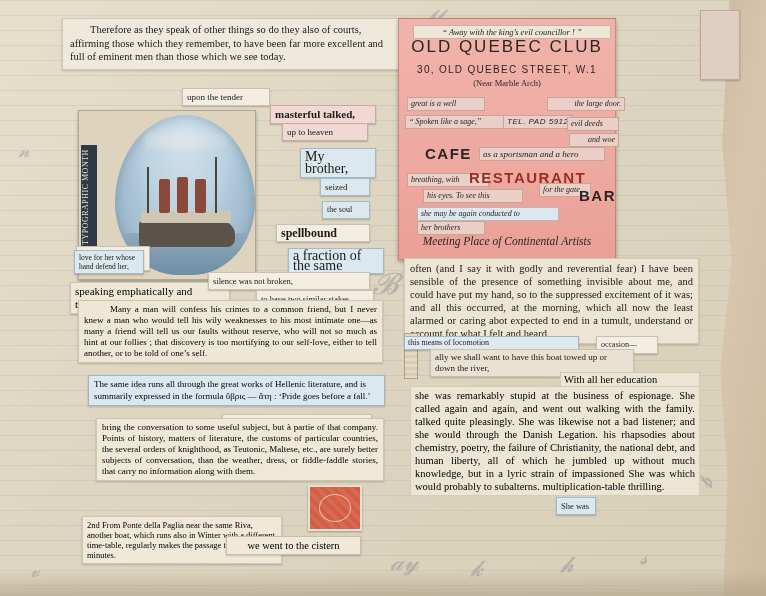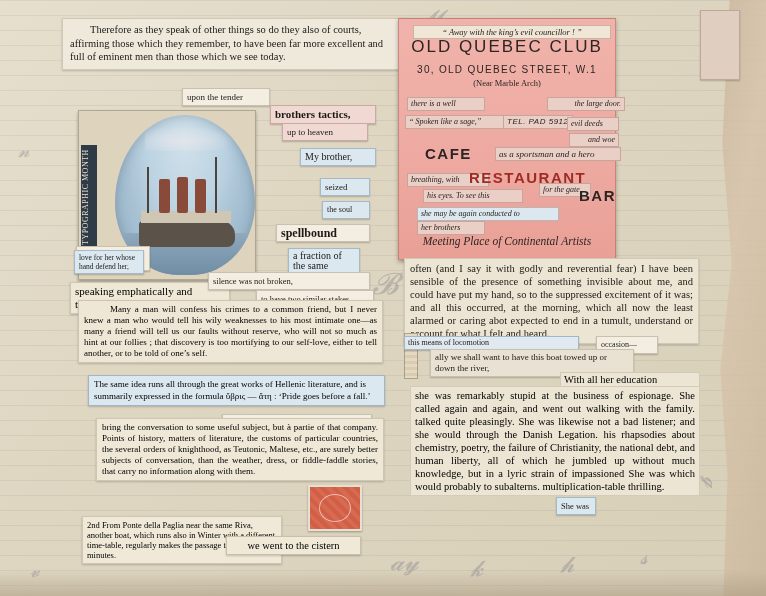--- a/index.html
+++ b/index.html
@@ -257,38 +257,38 @@
 
   <div class="piece clip bluelite" style="left:74px;top:248px;width:70px;font-size:7.5px;line-height:9px;top:250px;">
     <span>love for her whose hand defend her,</span>
   </div>
 
   <div class="piece" style="left:70px;top:282px;width:160px;font-size:11px;line-height:13px;background:#efe8d6;border:1px solid rgba(130,115,95,.3);padding:2px 4px;box-shadow:0 1px 2px rgba(0,0,0,.2);">
     <span>speaking emphatically and thanked me.</span>
   </div>
 
   <div class="piece clip pinky" style="left:270px;top:105px;width:106px;font-size:11px;line-height:13px;font-weight:bold;">
-    <span>brothers tactics,</span>
+    <span>masterful talked,</span>
   </div>
   <div class="piece clip pinky" style="left:282px;top:123px;width:86px;font-size:9px;">
     <span>up to heaven</span>
   </div>
-  <div class="piece clip bluelite" style="left:300px;top:148px;width:76px;font-size:10px;">
+  <div class="piece clip bluelite" style="left:300px;top:148px;width:76px;font-size:14px;">
     <span>My brother,</span>
   </div>
   <div class="piece clip bluelite" style="left:320px;top:178px;width:50px;font-size:9px;">
     <span>seized</span>
   </div>
   <div class="piece clip bluelite" style="left:322px;top:201px;width:48px;font-size:8px;">
     <span>the soul</span>
   </div>
   <div class="piece clip" style="left:276px;top:224px;width:94px;font-size:12px;font-weight:bold;">
     <span>spellbound</span>
   </div>
-  <div class="piece clip bluelite" style="left:288px;top:248px;width:72px;font-size:10px;line-height:10px;">
+  <div class="piece clip bluelite" style="left:288px;top:248px;width:96px;font-size:14px;line-height:10px;">
     <span>a fraction of the same</span>
   </div>
   <div class="piece clip" style="left:208px;top:272px;width:162px;font-size:8.5px;">
     <span>silence was not broken,</span>
   </div>
   <div class="piece clip" style="left:256px;top:290px;width:118px;font-size:8.5px;">
     <span>to have two similar stakes</span>
   </div>
 
   <div class="piece" id="quebec">
@@ -300,42 +300,42 @@
       <span>OLD  QUEBEC  CLUB</span>
     </div>
     <div class="qaddr">
       <span>30, OLD QUEBEC STREET, W.1</span>
     </div>
     <div class="qnear">
       <span>(Near Marble Arch)</span>
     </div>
 
     <div class="qstrip" style="left:8px;top:78px;width:70px;">
-      <span>there is a well</span>
+      <span>great is a well</span>
     </div>
     <div class="qstrip" style="left:148px;top:78px;width:70px;text-align:right;">
       <span>the large door.</span>
     </div>
     <div class="qstrip" style="left:6px;top:96px;width:94px;">
       <span>“ Spoken like a sage,”</span>
     </div>
     <div class="qstrip sans" style="left:104px;top:96px;width:62px;font-size:8px;letter-spacing:.5px;">
       <span>TEL. PAD 5912</span>
     </div>
     <div class="qstrip" style="left:168px;top:98px;width:44px;">
       <span>evil deeds</span>
     </div>
     <div class="qstrip" style="left:170px;top:114px;width:42px;text-align:right;">
       <span>and woe</span>
     </div>
 
     <div class="qbig" style="position:absolute;left:26px;top:126px;font-size:15px;">
       <span>CAFE</span>
     </div>
-    <div class="qstrip" style="left:96px;top:128px;width:118px;font-size:9px;">
+    <div class="qstrip" style="left:80px;top:128px;width:118px;font-size:9px;">
       <span>as a sportsman and a hero</span>
     </div>
 
     <div class="qstrip" style="left:8px;top:154px;width:74px;">
       <span>breathing, with</span>
     </div>
     <div class="qstrip" style="left:24px;top:170px;width:92px;">
       <span>his  eyes.   To see this</span>
     </div>
     <div class="qbig" style="position:absolute;left:70px;top:150px;font-size:15px;color:#9e2c25;">

